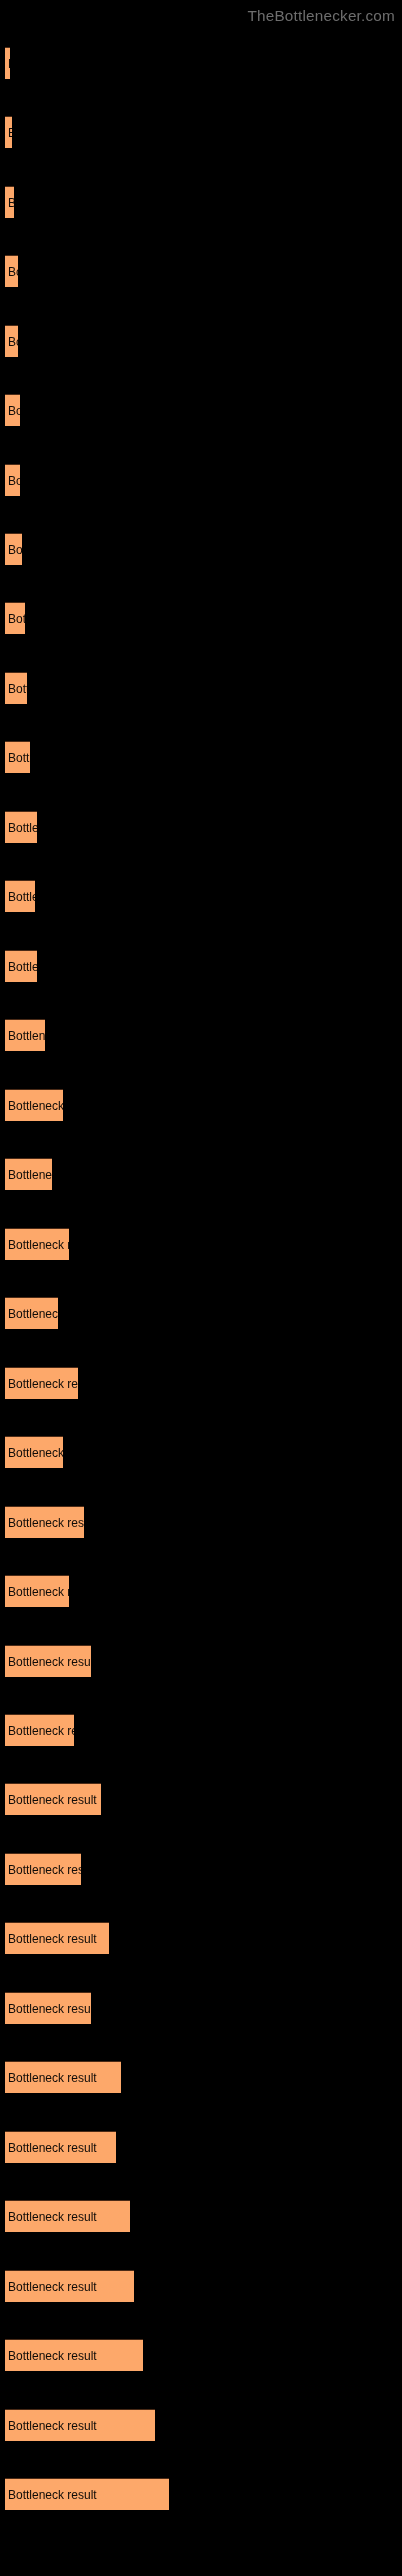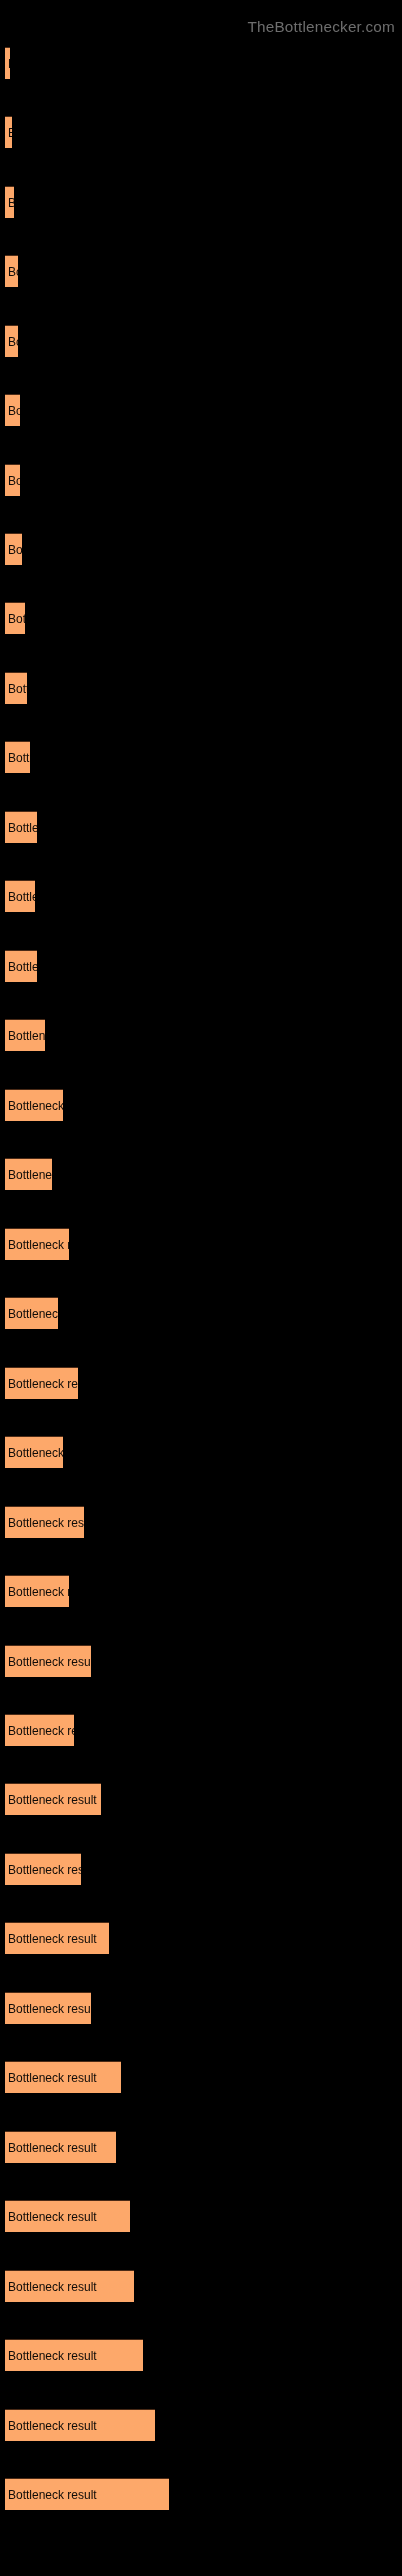--- a/index.html
+++ b/index.html
@@ -10,21 +10,21 @@
   body {
     width: 403px;
     height: 2576px;
     position: relative;
     overflow: hidden;
     font-family: "Liberation Sans", sans-serif;
     -webkit-font-smoothing: antialiased;
   }
   #site-header {
     position: absolute;
-    top: 16px;
+    top: 5px;
     left: 0;
     width: 403px;
     height: 24px;
     text-align: right;
     text-decoration: underline;
   }
   #site-title {
     display: inline-block;
     color: #6e6e6e;
     font-size: 15.3px;

